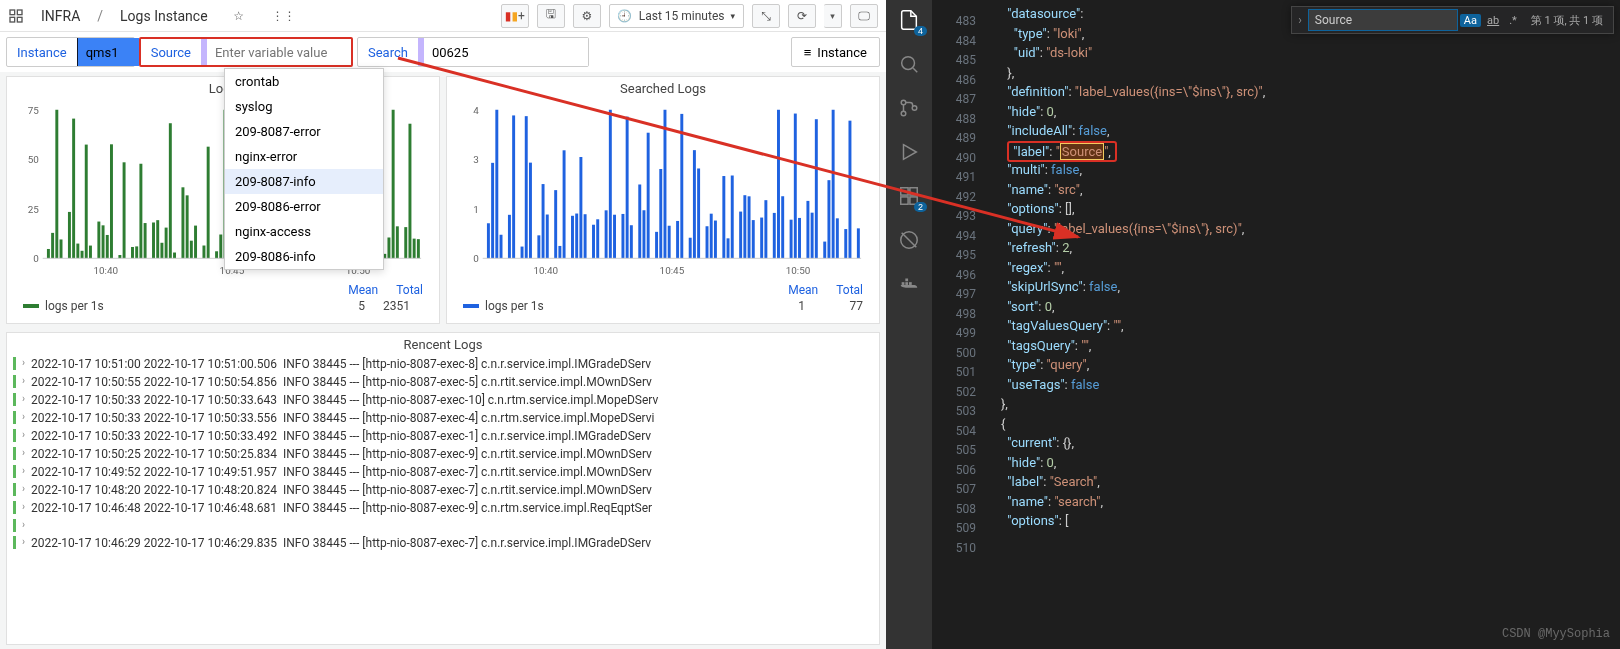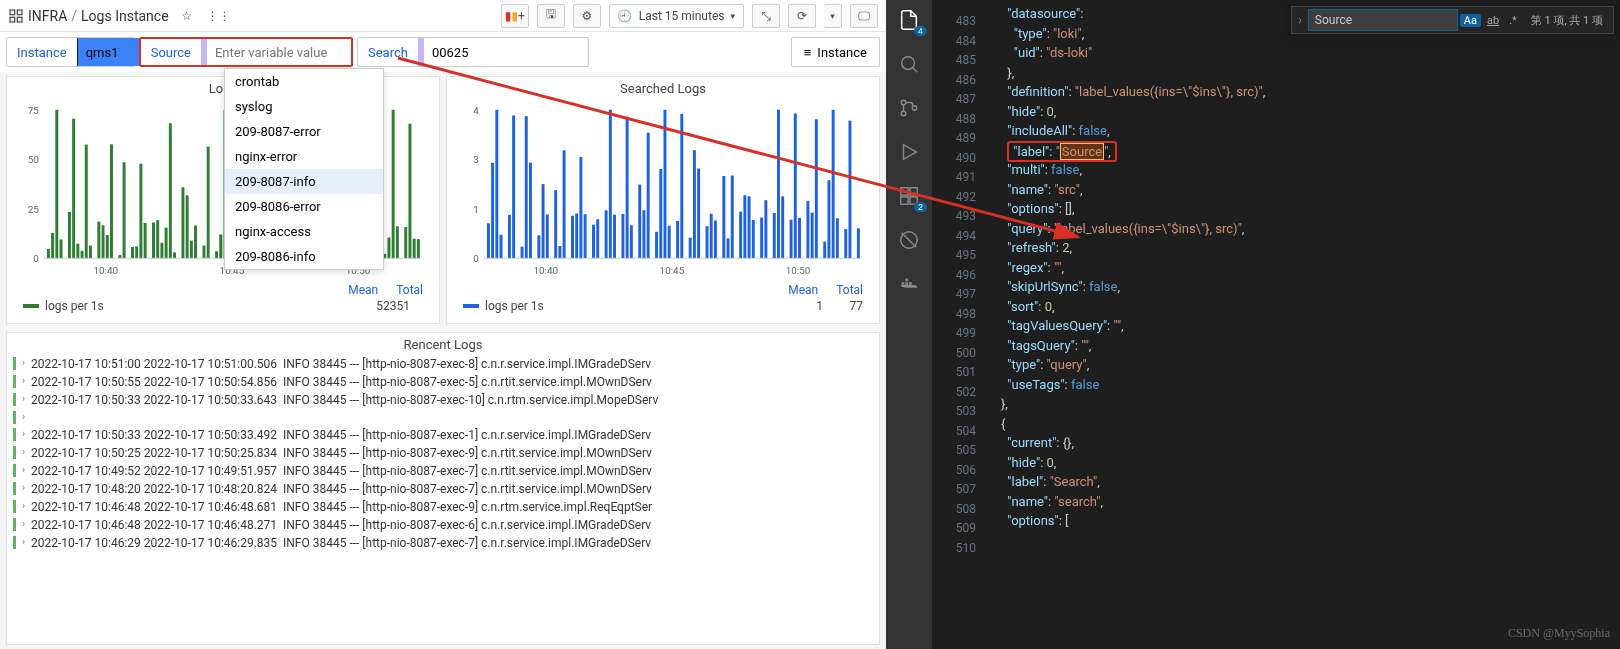--- a/index.html
+++ b/index.html
@@ -1,19 +1,19 @@
 <!DOCTYPE html>
 <html><head>
 <meta charset="utf-8">
 <style>
 * { margin:0; padding:0; box-sizing:border-box; font-family:-apple-system,BlinkMacSystemFont,"Segoe UI",Roboto,sans-serif; }
 body { display:flex; height:649px; width:1620px; overflow:hidden; background:#fff; }
 .left { flex:0 0 886px; display:flex; flex-direction:column; background:#f4f5f5; }
 .topbar { height:32px; background:#fff; display:flex; align-items:center; padding:0 8px; gap:8px; font-size:14px; color:#333; border-bottom:1px solid #e4e4e4;}
-.tb-title { display:flex; align-items:center; gap:4px;text-align:center; }
+.tb-title { display:flex; align-items:center; gap:17px;text-align:center; }
 .tb-title svg { width:16px; height:16px; }
 .tb-sep { color:#888; }
 .tb-ico { width:28px; height:24px; display:flex; align-items:center; justify-content:center; color:#555; border:1px solid #ccc; border-radius:2px; font-size:12px; background:#f7f8f9; cursor:pointer;}
 .tb-ico.plain { border:none; background:none; }
 .tb-time { border:1px solid #ccc; border-radius:2px; height:24px; display:flex; align-items:center; padding:0 8px; font-size:12px; gap:6px; color:#444;}
 .spacer { flex:1; }
 .varrow { height:40px; background:#fff; display:flex; align-items:center; padding:6px; gap:4px; position:relative;}
 .vargrp { display:flex; align-items:center; border:1px solid #ccc; border-radius:2px; height:30px; }
 .vargrp.hl { border:2px solid #d93025; }
 .vlabel { color:#1f62e0; font-size:13px; padding:0 10px; cursor:default;}
@@ -22,21 +22,21 @@
 .chev { font-size:10px; color:#555; margin-right:6px; margin-left:-16px; pointer-events:none;}
 .btn-inst { margin-left:auto; border:1px solid #ccc; border-radius:2px; height:30px; padding:0 12px; font-size:13px; display:flex; align-items:center; gap:6px; background:#fff;}
 .dropdown { position:absolute; top:36px; left:224px; width:160px; background:#fff; border:1px solid #ccc; box-shadow:0 2px 8px rgba(0,0,0,0.15); z-index:20; font-size:13px; }
 .dd-item { padding:5px 10px; cursor:pointer; }
 .dd-item.sel { background:#e6eefc; }
 .panels { display:flex; gap:6px; padding:4px 6px; }
 .panel { flex:1; background:#fff; border:1px solid #e0e0e0; padding:4px 8px 6px; min-height:248px; position:relative;}
 .ptitle { text-align:center; font-size:13px; color:#444; height:18px;}
 .plot { width:100%; height:180px; }
 .leg { display:flex; justify-content:flex-end; font-size:12px; color:#1f62e0; gap:18px; padding-right:8px;}
-.leg2 { display:flex; font-size:12px; color:#444; padding:0 8px; margin-top:2px; align-items:center;}
+.leg2 { display:flex; font-size:12px; color:#444; gap:18px; padding:0 8px; margin-top:2px; align-items:center;}
 .leg2 .lbl { flex:1; display:flex; align-items:center; gap:6px;}
 .leg2 .sw { width:16px; height:4px; display:inline-block;}
 .logs { margin:4px 6px; background:#fff; border:1px solid #e0e0e0; padding:4px 6px; flex:1; overflow:hidden;}
 .logtitle { text-align:center; font-size:13px; color:#444; height:18px;}
 .logline { font-size:12px; font-family:SFMono-Regular,Consolas,Menlo,monospace; color:#333; white-space:pre; padding:2px 0; display:flex; align-items:flex-start; gap:6px;}
 .lbar { width:3px; height:13px; background:#5cb85c; display:inline-block; flex-shrink:0;}
 .lcar { color:#888; font-size:10px; flex-shrink:0;}
 .right { flex:1; background:#1e1e1e; display:flex; color:#ccc; font-family:SFMono-Regular,Consolas,Menlo,monospace; font-size:13px; position:relative;}
 .actbar { width:46px; background:#333; display:flex; flex-direction:column; align-items:center; padding-top:8px; gap:20px;}
 .actico { width:24px; height:24px; color:#888; display:flex; align-items:center; justify-content:center; position:relative;}
@@ -52,21 +52,21 @@
 .b { color:#569cd6; }
 .hlbox { border:2px solid #d93025; border-radius:3px; padding:0 4px; display:inline-block; line-height:17px;}
 .smatch { background:#623315; border:1px solid #f2cc60; padding:0 1px;}
 .searchw { position:absolute; top:6px; right:6px; background:#252526; border:1px solid #454545; display:flex; align-items:center; height:28px; font-family:sans-serif; font-size:12px; box-shadow:0 0 8px rgba(0,0,0,0.4);}
 .searchw .exp { padding:0 6px; color:#888;}
 .searchw input { background:#3c3c3c; border:1px solid #0e639c; color:#ccc; height:22px; width:150px; padding:0 6px; font-size:12px; outline:none;}
 .searchw .opt { padding:0 4px; color:#aaa; font-size:11px; margin-left:2px;}
 .searchw .opt.on { background:#0e639c; color:#fff; border-radius:2px;}
 .searchw .res { margin:0 10px; color:#aaa; font-size:11px;}
 .redarrow { position:absolute; z-index:30; pointer-events:none; }
-.watermark { position:absolute; right:10px; bottom:8px; font-size:12px; color:#888; font-family:Liberation Serif, serif; opacity:0.7;}
+.watermark { position:absolute; right:10px; bottom:8px; font-size:12px; color:#888; font-family:Liberation Mono, monospace; opacity:0.7;}
 </style>
 </head>
 <body>
 
 <div class="left">
   <div class="topbar">
     <div class="tb-title">
       <svg viewBox="0 0 24 24" fill="none" stroke="#555" stroke-width="2">
           <rect x="3" y="3" width="7" height="7"></rect>
           <rect x="14" y="3" width="7" height="7"></rect>
@@ -352,27 +352,27 @@
         </div>
     </div>
   </div>
 
   <div class="logs">
     <div class="logtitle">Rencent Logs</div>
     <div id="loglist">
         <div class="logline"><span class="lbar"></span><span class="lcar">›</span><span>2022-10-17 10:51:00 2022-10-17 10:51:00.506  INFO 38445 --- [http-nio-8087-exec-8] c.n.r.service.impl.IMGradeDServ</span></div>
         <div class="logline"><span class="lbar"></span><span class="lcar">›</span><span>2022-10-17 10:50:55 2022-10-17 10:50:54.856  INFO 38445 --- [http-nio-8087-exec-5] c.n.rtit.service.impl.MOwnDServ</span></div>
         <div class="logline"><span class="lbar"></span><span class="lcar">›</span><span>2022-10-17 10:50:33 2022-10-17 10:50:33.643  INFO 38445 --- [http-nio-8087-exec-10] c.n.rtm.service.impl.MopeDServ</span></div>
-        <div class="logline"><span class="lbar"></span><span class="lcar">›</span></div>
+        <div class="logline"><span class="lbar"></span><span class="lcar">›</span><span>2022-10-17 10:50:33 2022-10-17 10:50:33.556  INFO 38445 --- [http-nio-8087-exec-4] c.n.rtm.service.impl.MopeDServi</span></div>
         <div class="logline"><span class="lbar"></span><span class="lcar">›</span><span>2022-10-17 10:50:33 2022-10-17 10:50:33.492  INFO 38445 --- [http-nio-8087-exec-1] c.n.r.service.impl.IMGradeDServ</span></div>
         <div class="logline"><span class="lbar"></span><span class="lcar">›</span><span>2022-10-17 10:50:25 2022-10-17 10:50:25.834  INFO 38445 --- [http-nio-8087-exec-9] c.n.rtit.service.impl.MOwnDServ</span></div>
         <div class="logline"><span class="lbar"></span><span class="lcar">›</span><span>2022-10-17 10:49:52 2022-10-17 10:49:51.957  INFO 38445 --- [http-nio-8087-exec-7] c.n.rtit.service.impl.MOwnDServ</span></div>
         <div class="logline"><span class="lbar"></span><span class="lcar">›</span><span>2022-10-17 10:48:20 2022-10-17 10:48:20.824  INFO 38445 --- [http-nio-8087-exec-7] c.n.rtit.service.impl.MOwnDServ</span></div>
         <div class="logline"><span class="lbar"></span><span class="lcar">›</span><span>2022-10-17 10:46:48 2022-10-17 10:46:48.681  INFO 38445 --- [http-nio-8087-exec-9] c.n.rtm.service.impl.ReqEqptSer</span></div>
-        <div class="logline"><span class="lbar"></span><span class="lcar">›</span><span>2022-10-17 10:46:48 2022-10-17 10:46:48.271  INFO 38445 --- [http-nio-8087-exec-6] c.n.r.service.impl.IMGradeDServ</span></div>
+        <div class="logline"><span class="lbar"></span><span class="lcar">›</span></div>
         <div class="logline"><span class="lbar"></span><span class="lcar">›</span><span>2022-10-17 10:46:29 2022-10-17 10:46:29.835  INFO 38445 --- [http-nio-8087-exec-7] c.n.r.service.impl.IMGradeDServ</span></div>
       </div>
   </div>
 </div>
 
 <div class="right">
   <div class="actbar">
     <div class="actico active">
         <svg width="22" height="22" viewBox="0 0 24 24" fill="none" stroke="currentColor" stroke-width="1.6">
           <path d="M14 2H6a2 2 0 0 0-2 2v16a2 2 0 0 0 2 2h12a2 2 0 0 0 2-2V8z"></path>

